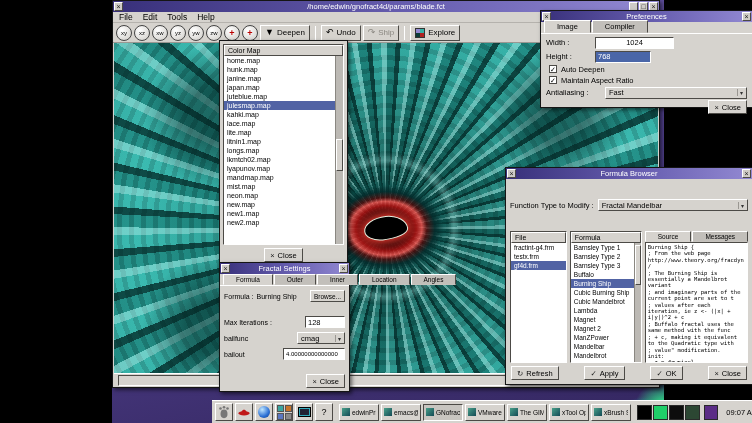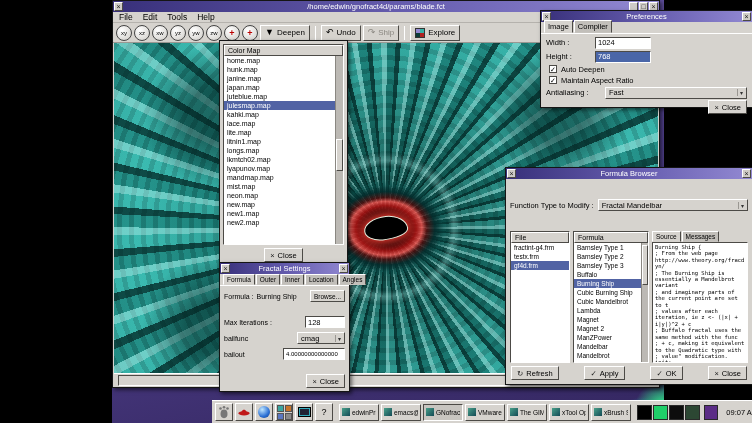--- a/index.html
+++ b/index.html
@@ -16,21 +16,21 @@
     background:linear-gradient(90deg,#38307a 0%,#675eb0 55%,#9289d2 100%);}
   .titlebar .t{flex:1;text-align:center;color:#fff;font-size:7.5px;line-height:11px;white-space:nowrap;overflow:hidden;}
   .wbtn{flex:0 0 auto;width:9px;height:9px;background:#cfccc7;border:1px solid;border-color:#fff #4c4a46 #4c4a46 #fff;color:#222;font-size:7px;line-height:7px;text-align:center;}
   .btn{display:inline-flex;align-items:center;justify-content:center;gap:3px;background:#d6d3ce;border:1px solid;border-color:#fff #4c4a46 #4c4a46 #fff;font-size:7.5px;color:#000;padding:0 5px;height:14px;white-space:nowrap;}
   .btn .bx{font-size:7.5px;color:#222;}
   .inp{background:#fff;border:1px solid;border-color:#4c4a46 #fff #fff #4c4a46;font-size:7.5px;font-family:"Liberation Sans",sans-serif;padding:0 2px;height:12px;color:#000;}
   .inp.sel{background:#4a66a8;color:#fff;}
   .select{display:flex;align-items:center;background:#d6d3ce;border:1px solid;border-color:#fff #4c4a46 #4c4a46 #fff;font-size:7.5px;height:12px;padding:0 3px;gap:3px;}
   .select .arr{margin-left:auto;font-size:6px;color:#333;border-left:1px solid #9a9792;padding-left:2px;}
   .tabs{display:flex;align-items:flex-end;gap:1px;padding:1px 3px 0;height:12px;border-bottom:1px solid #fff;}
-  .tab{border:1px solid;border-color:#fff #4c4a46 #c6c3be #fff;background:#c2bfba;font-size:6.5px;padding:1px 3px;color:#000;white-space:nowrap;}
+  .tab{border:1px solid;border-color:#fff #4c4a46 #c6c3be #fff;background:#c2bfba;font-size:6.5px;padding:1px 12px;color:#000;white-space:nowrap;}
   .tab.active{background:#d6d3ce;border-bottom-color:#d6d3ce;}
   .listframe{position:relative;border:1px solid;border-color:#4c4a46 #fff #fff #4c4a46;background:#fff;overflow:hidden;}
   .listhead{background:#d6d3ce;border:1px solid;border-color:#fff #4c4a46 #4c4a46 #fff;font-size:7px;padding:0 3px;height:11px;line-height:9px;}
   .li{height:9px;line-height:9px;font-size:7px;padding:0 3px;white-space:nowrap;color:#000;}
   .li.selected{background:#5163a4;color:#fff;}
   .vscroll{position:absolute;top:11px;bottom:0;right:0;width:8px;background:#bcb9b4;border-left:1px solid #8a8781;}
   .vthumb{position:absolute;left:0;width:7px;background:#d6d3ce;border:1px solid;border-color:#fff #4c4a46 #4c4a46 #fff;}
   .cbrow{display:flex;align-items:center;gap:4px;font-size:7.5px;height:10px;padding-left:3px;}
   .cb{width:8px;height:8px;background:#fff;border:1px solid #4c4a46;font-size:7px;line-height:7px;text-align:center;color:#000;}
 
@@ -300,21 +300,21 @@
       </div>
       <div class="tabs">
 
           <div class="tab active" style="font-size:7.5px;">Image</div>
 
           <div class="tab" style="font-size:7.5px;">Compiler</div>
         </div>
       <div class="pref-body">
         <div class="pref-row">
           <span class="lab">Width :</span>
-          <input class="inp" style="width: 56px;" value="1024">
+          <input class="inp" style="width: 79px; text-align: center;" value="1024">
         </div>
         <div class="pref-row">
           <span class="lab">Height :</span>
           <input class="inp sel" style="width: 56px;" value="768">
         </div>
         <div class="cbrow">
           <span class="cb">✓</span>
           <span>Auto Deepen</span>
         </div>
         <div class="cbrow">

